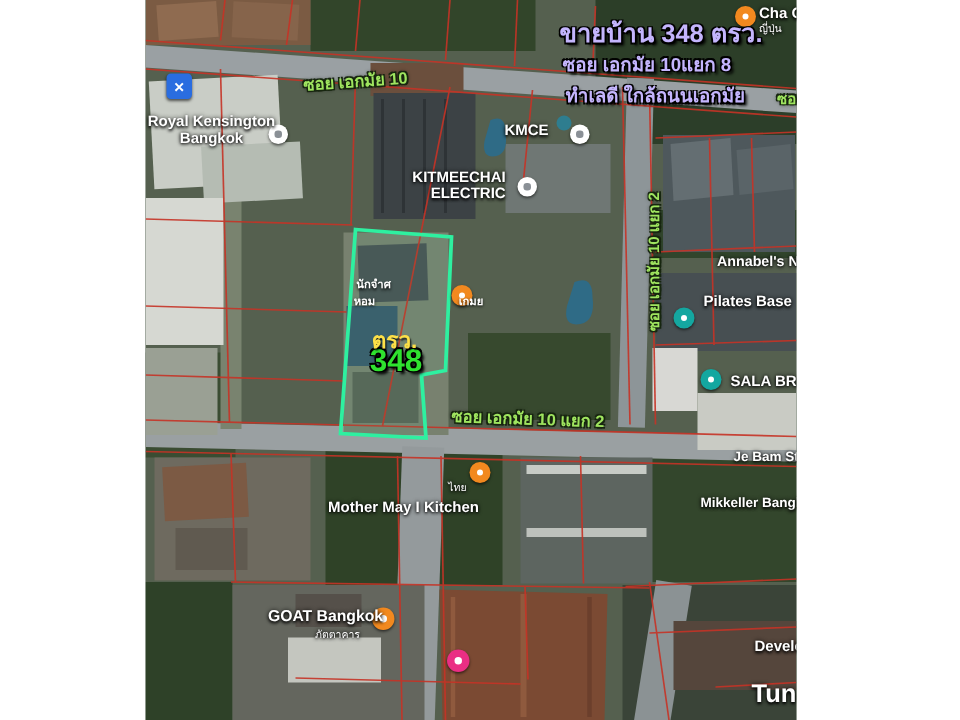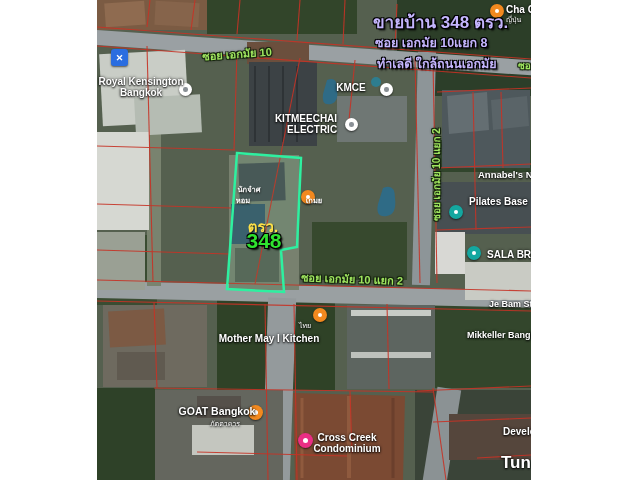--- a/index.html
+++ b/index.html
@@ -214,24 +214,20 @@
         <div class="marker" style="left: 151px; top: 405px; width: 15px; height: 15px; background: rgb(242, 137, 31);">
           <span class="dot"></span>
         </div>
         <div class="lbl center" style="left: 120px; top: 406px; font-size: 10.5px;">
           <div>GOAT Bangkok</div>
         </div>
         <div class="lbl sub center" style="left: 128px; top: 420px; font-size: 7px;">ภัตตาคาร</div>
         <div class="marker" style="left: 201px; top: 433px; width: 15px; height: 15px; background: rgb(234, 46, 132);">
           <span class="dot"></span>
         </div>
-        <div class="lbl center" style="left: 250px; top: 432px; font-size: 10px;">
-          <div>Cross Creek</div>
-          <div>Condominium</div>
-        </div>
         <div class="lbl" style="left: 406px; top: 426px; font-size: 10px;">
           <div>Developme</div>
         </div>
         <div class="lbl" style="left: 404px; top: 453px; font-size: 17px;">
           <div>Tun</div>
         </div>
         <div class="marker sq" style="left: 14px; top: 49px; width: 17px; height: 17px; background: rgb(42, 109, 224);">✕</div>
       </div>
 
     <div class="headline" style="left:276px;top:8px;font-size:17px;">ขายบ้าน 348 ตรว.</div>

